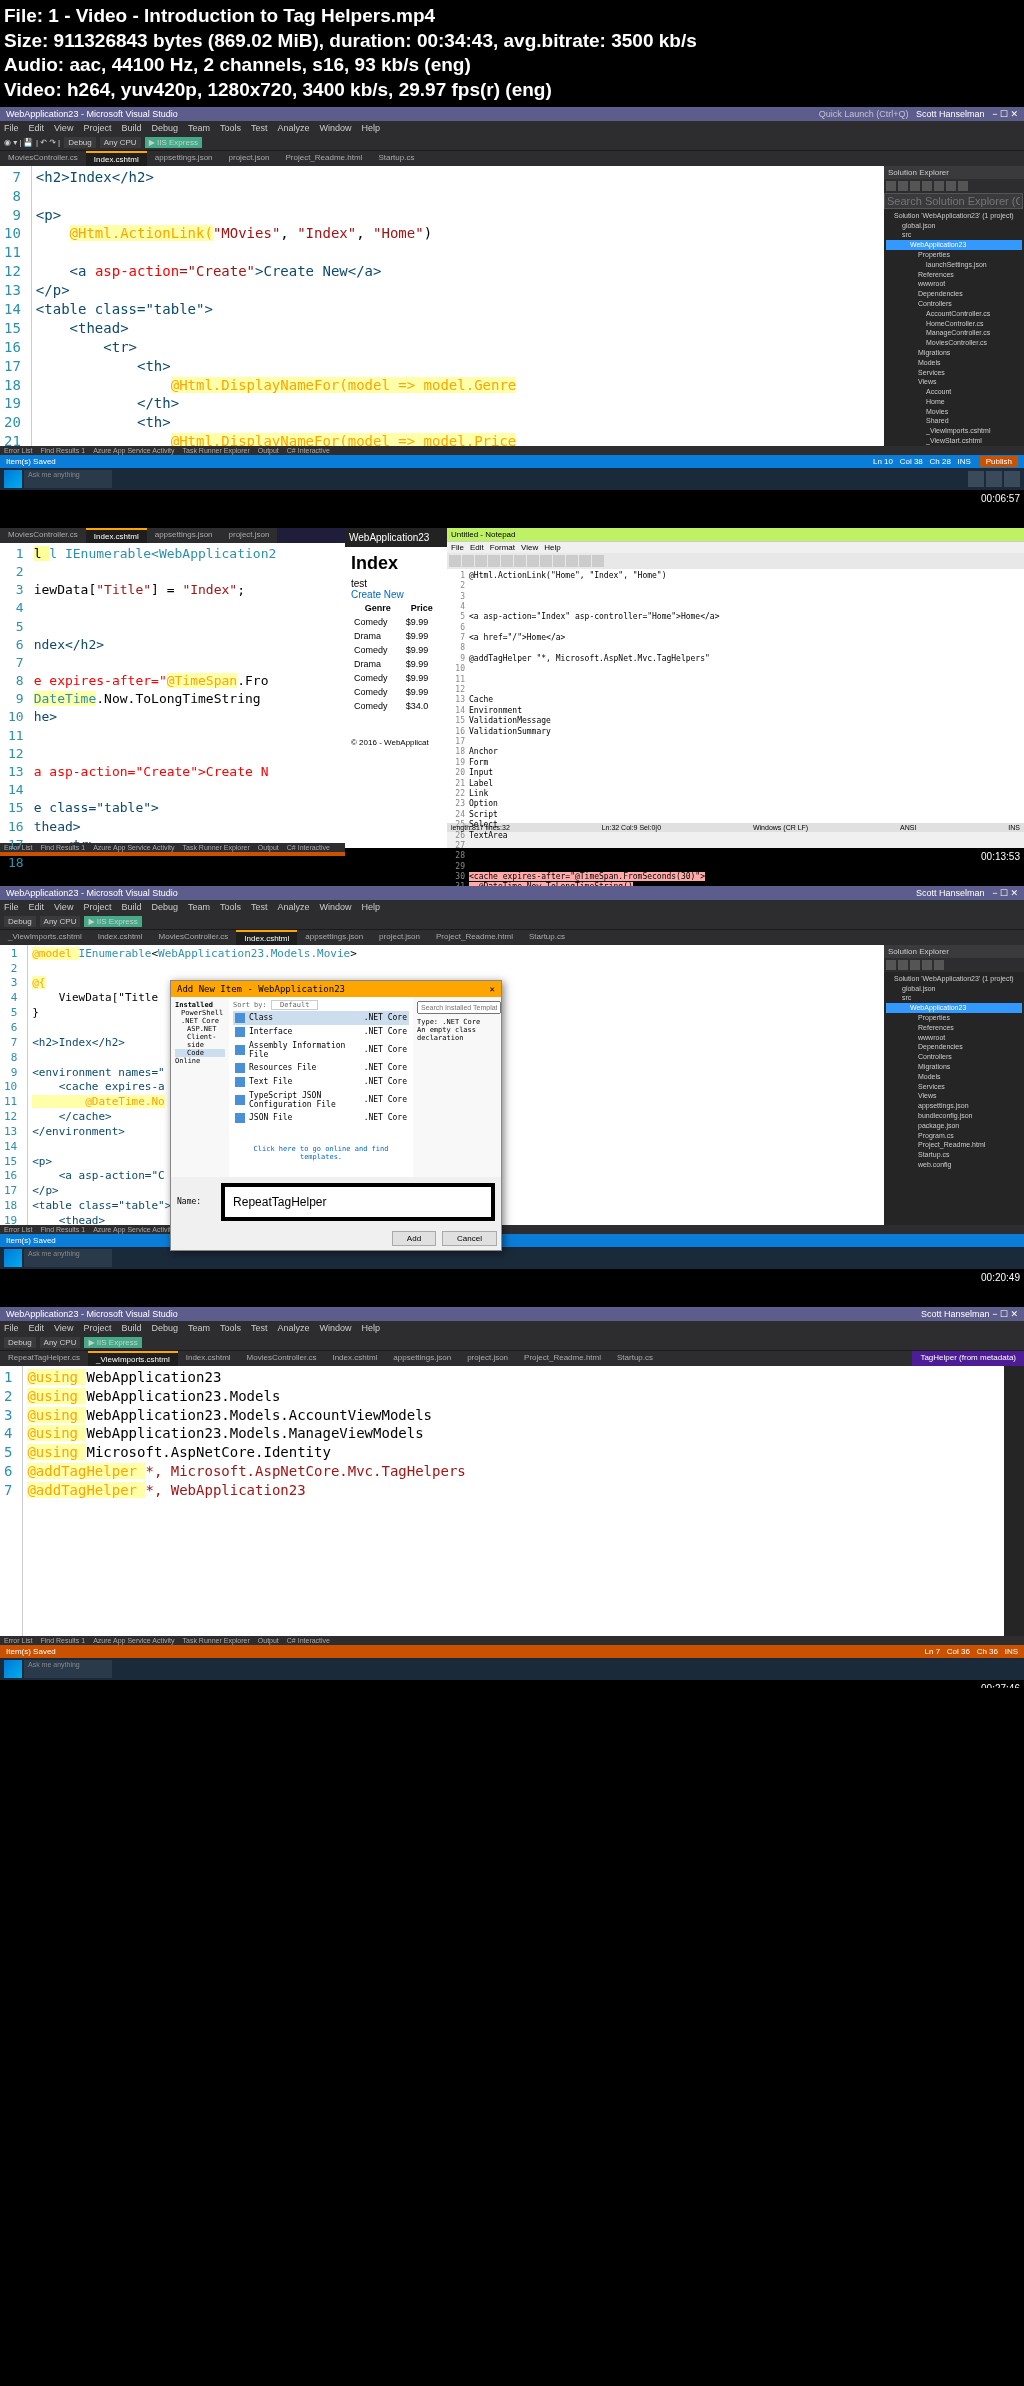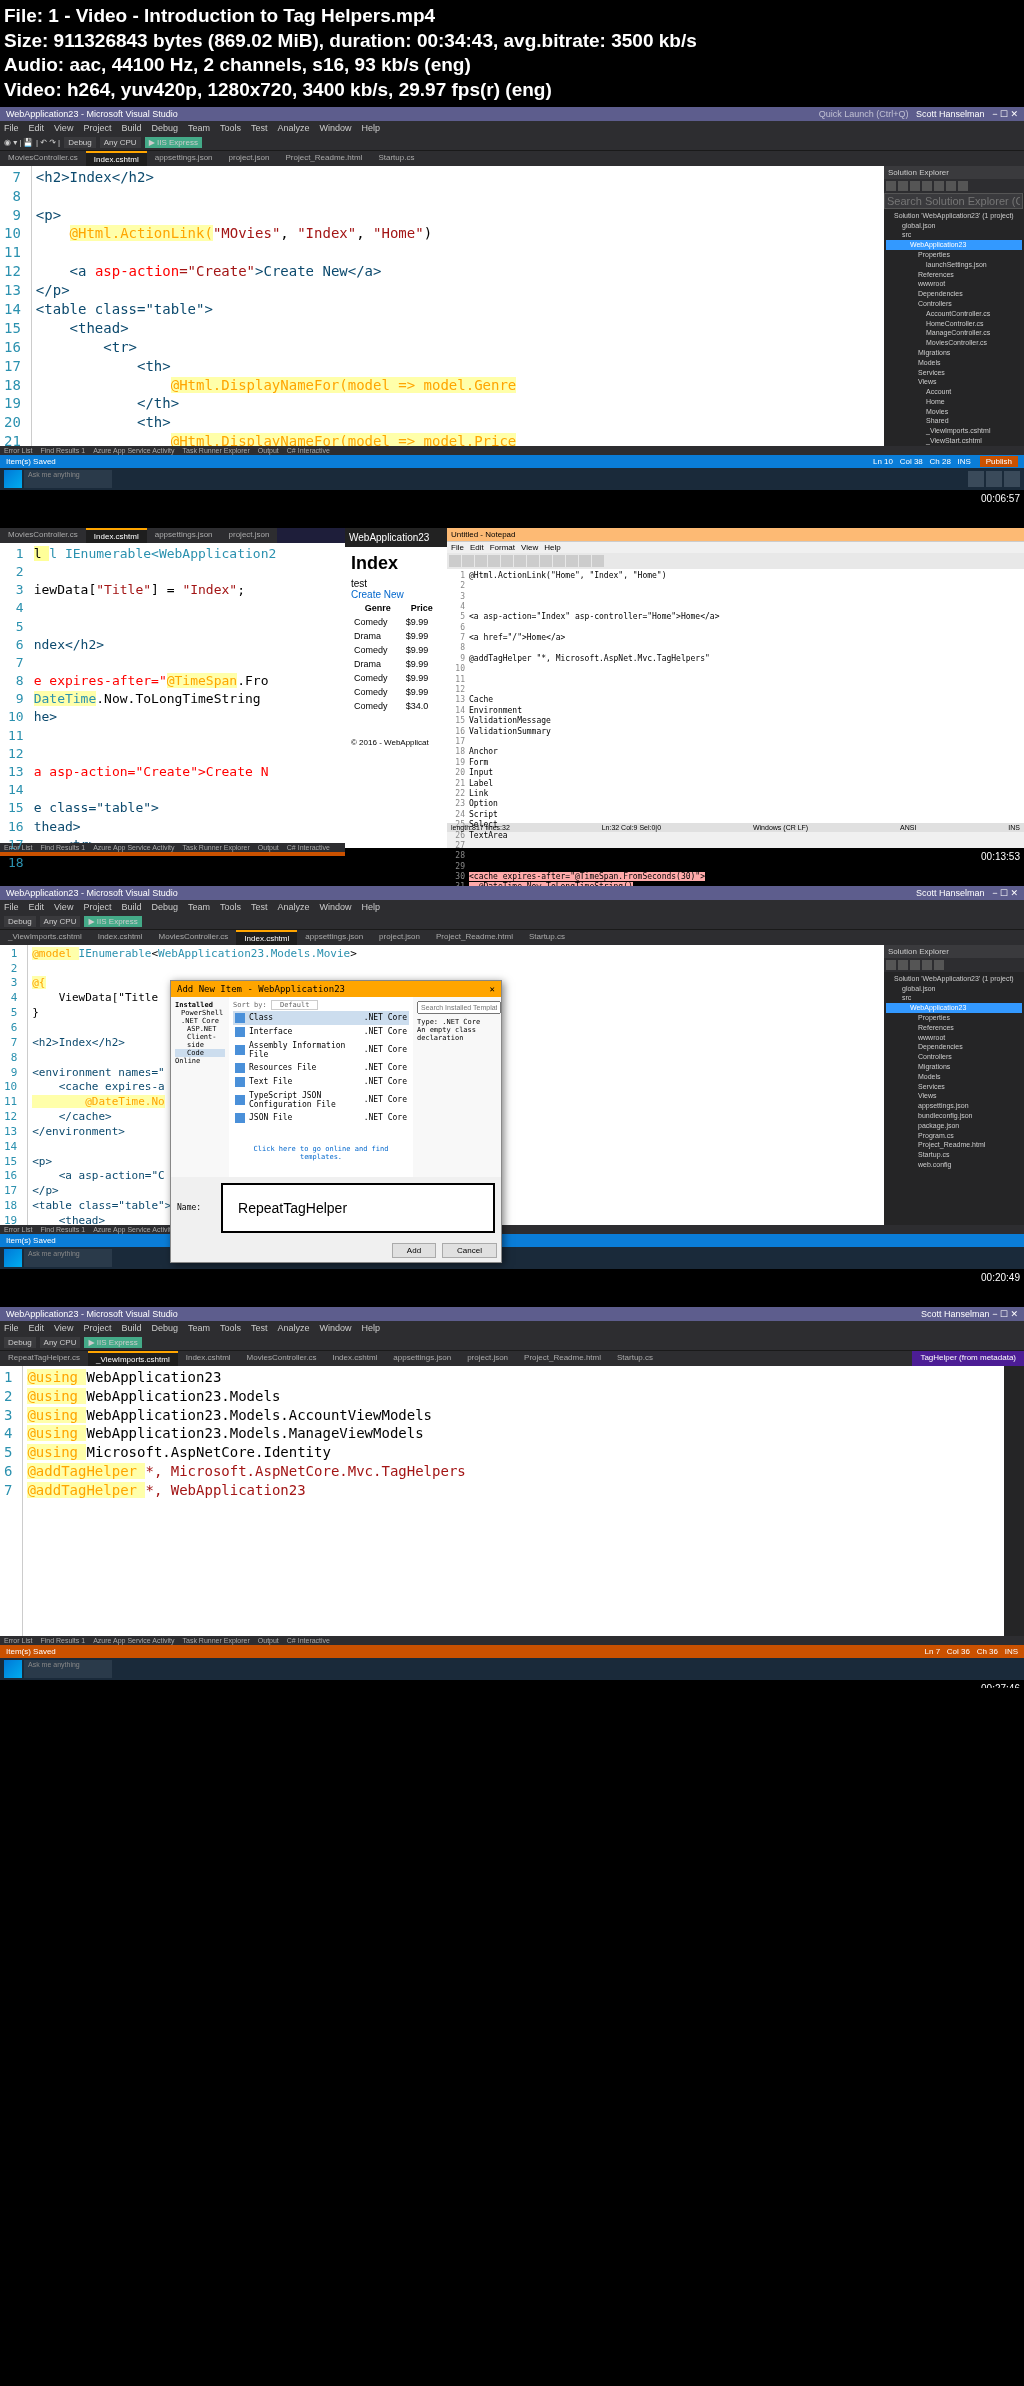--- a/index.html
+++ b/index.html
@@ -38,41 +38,41 @@
 
 .s2-body{display:flex;height:320px}
 .s2-left{width:345px;background:#1e1e3a;position:relative}
 .s2-editor{background:#fff;font-family:Consolas,monospace;display:flex;height:300px}
 .s2-gutter{color:#2b91af;text-align:right;padding:2px 8px;font-size:13px;line-height:1.4}
 .s2-code{padding:2px;font-size:13px;line-height:1.4;white-space:pre;color:#000;overflow:hidden}
 .s2-mid{width:90px;background:#fff;color:#000;padding:6px;font-size:10px}
 .s2-mid h2{margin:4px 0;font-size:18px}
 .s2-mid table{font-size:9px;width:100%}
 .s2-right{flex:1;background:#f0f0f0;color:#000}
-.np-title{background:#fdba74;border-bottom:1px solid #ccc;font-size:8px;padding:2px 4px}
+.np-title{background:#bef264;border-bottom:1px solid #ccc;font-size:8px;padding:2px 4px}
 .np-menu{background:#f0f0f0;font-size:8px;padding:1px 4px;display:flex;gap:6px}
 .np-tb{background:#e8e8e8;padding:2px;display:flex;gap:1px}
 .np-tb span{width:12px;height:12px;background:#ccc;display:inline-block}
 .np-code{background:#fff;font-family:Consolas,monospace;font-size:8px;padding:2px;white-space:pre;line-height:1.3;height:250px}
 .np-ln{color:#888;display:inline-block;width:16px;text-align:right;margin-right:4px}
 .np-hl{background:#d4e8fc}
 .np-status{background:#e0e0e0;font-size:7px;padding:1px 4px;display:flex;justify-content:space-between}
 .hlpink{background:#ffaaaa}
 
 
 .dialog{position:absolute;left:170px;top:35px;width:330px;background:#f0f0f0;border:1px solid #888;box-shadow:2px 2px 8px rgba(0,0,0,0.5);color:#000;font-size:8px}
 .dlg-title{background:#ffa500;color:#000;padding:3px 6px;font-size:9px;display:flex;justify-content:space-between}
 .dlg-body{display:flex;height:180px}
 .dlg-left{width:50px;background:#f8f8f8;padding:4px;font-size:7px}
 .dlg-mid{flex:1;background:#fff;padding:4px}
 .dlg-row{display:flex;padding:2px;gap:4px;align-items:center}
 .dlg-row .ico{width:10px;height:10px;background:#4a90d9}
 .dlg-right{width:80px;background:#f8f8f8;padding:4px;font-size:7px}
 .dlg-bottom{padding:6px;display:flex;align-items:center;gap:20px}
-.dlg-bottom input{flex:1;font-size:14px;border:2px solid #000000;padding:15px}
+.dlg-bottom input{flex:1;font-size:12px;border:4px solid #000000;padding:8px}
 .dlg-btns{padding:4px;display:flex;justify-content:flex-end;gap:6px}
 .dlg-btns button{font-size:8px;padding:2px 14px;background:#e0e0e0;border:1px solid #aaa}
 .hl-y{background:#ffff99}
 </style>
 </head>
 <body>
 
 <div class="meta">
 <div>File: 1 - Video - Introduction to Tag Helpers.mp4</div>
 <div>Size: 911326843 bytes (869.02 MiB), duration: 00:34:43, avg.bitrate: 3500 kb/s</div>

